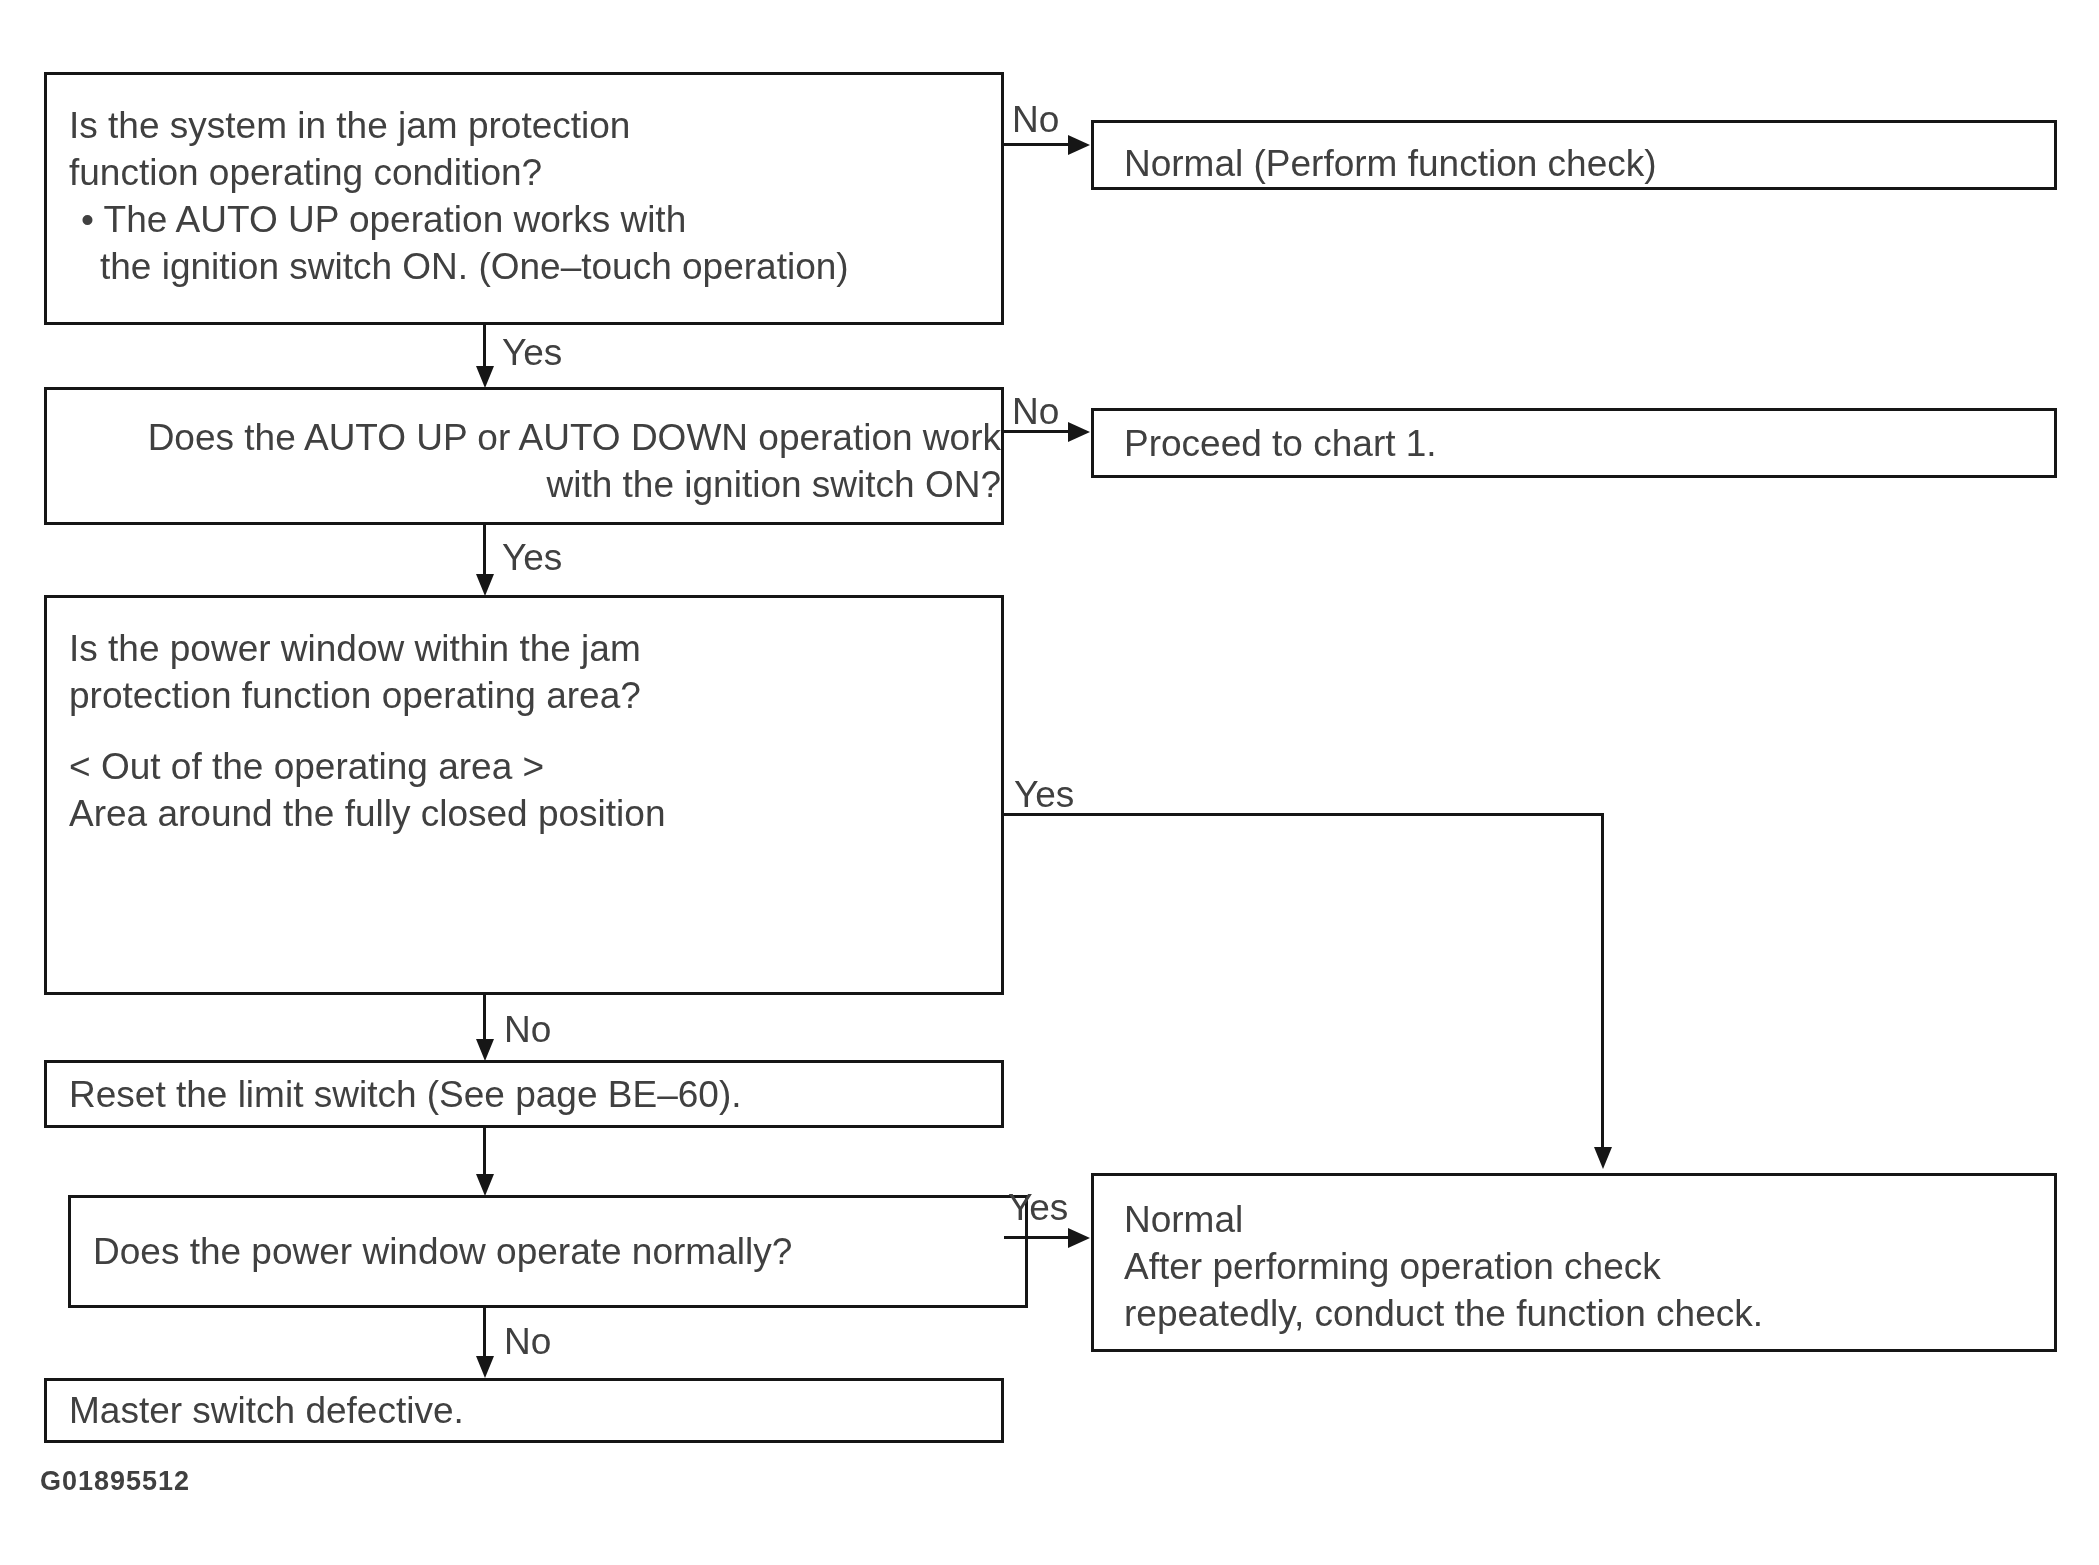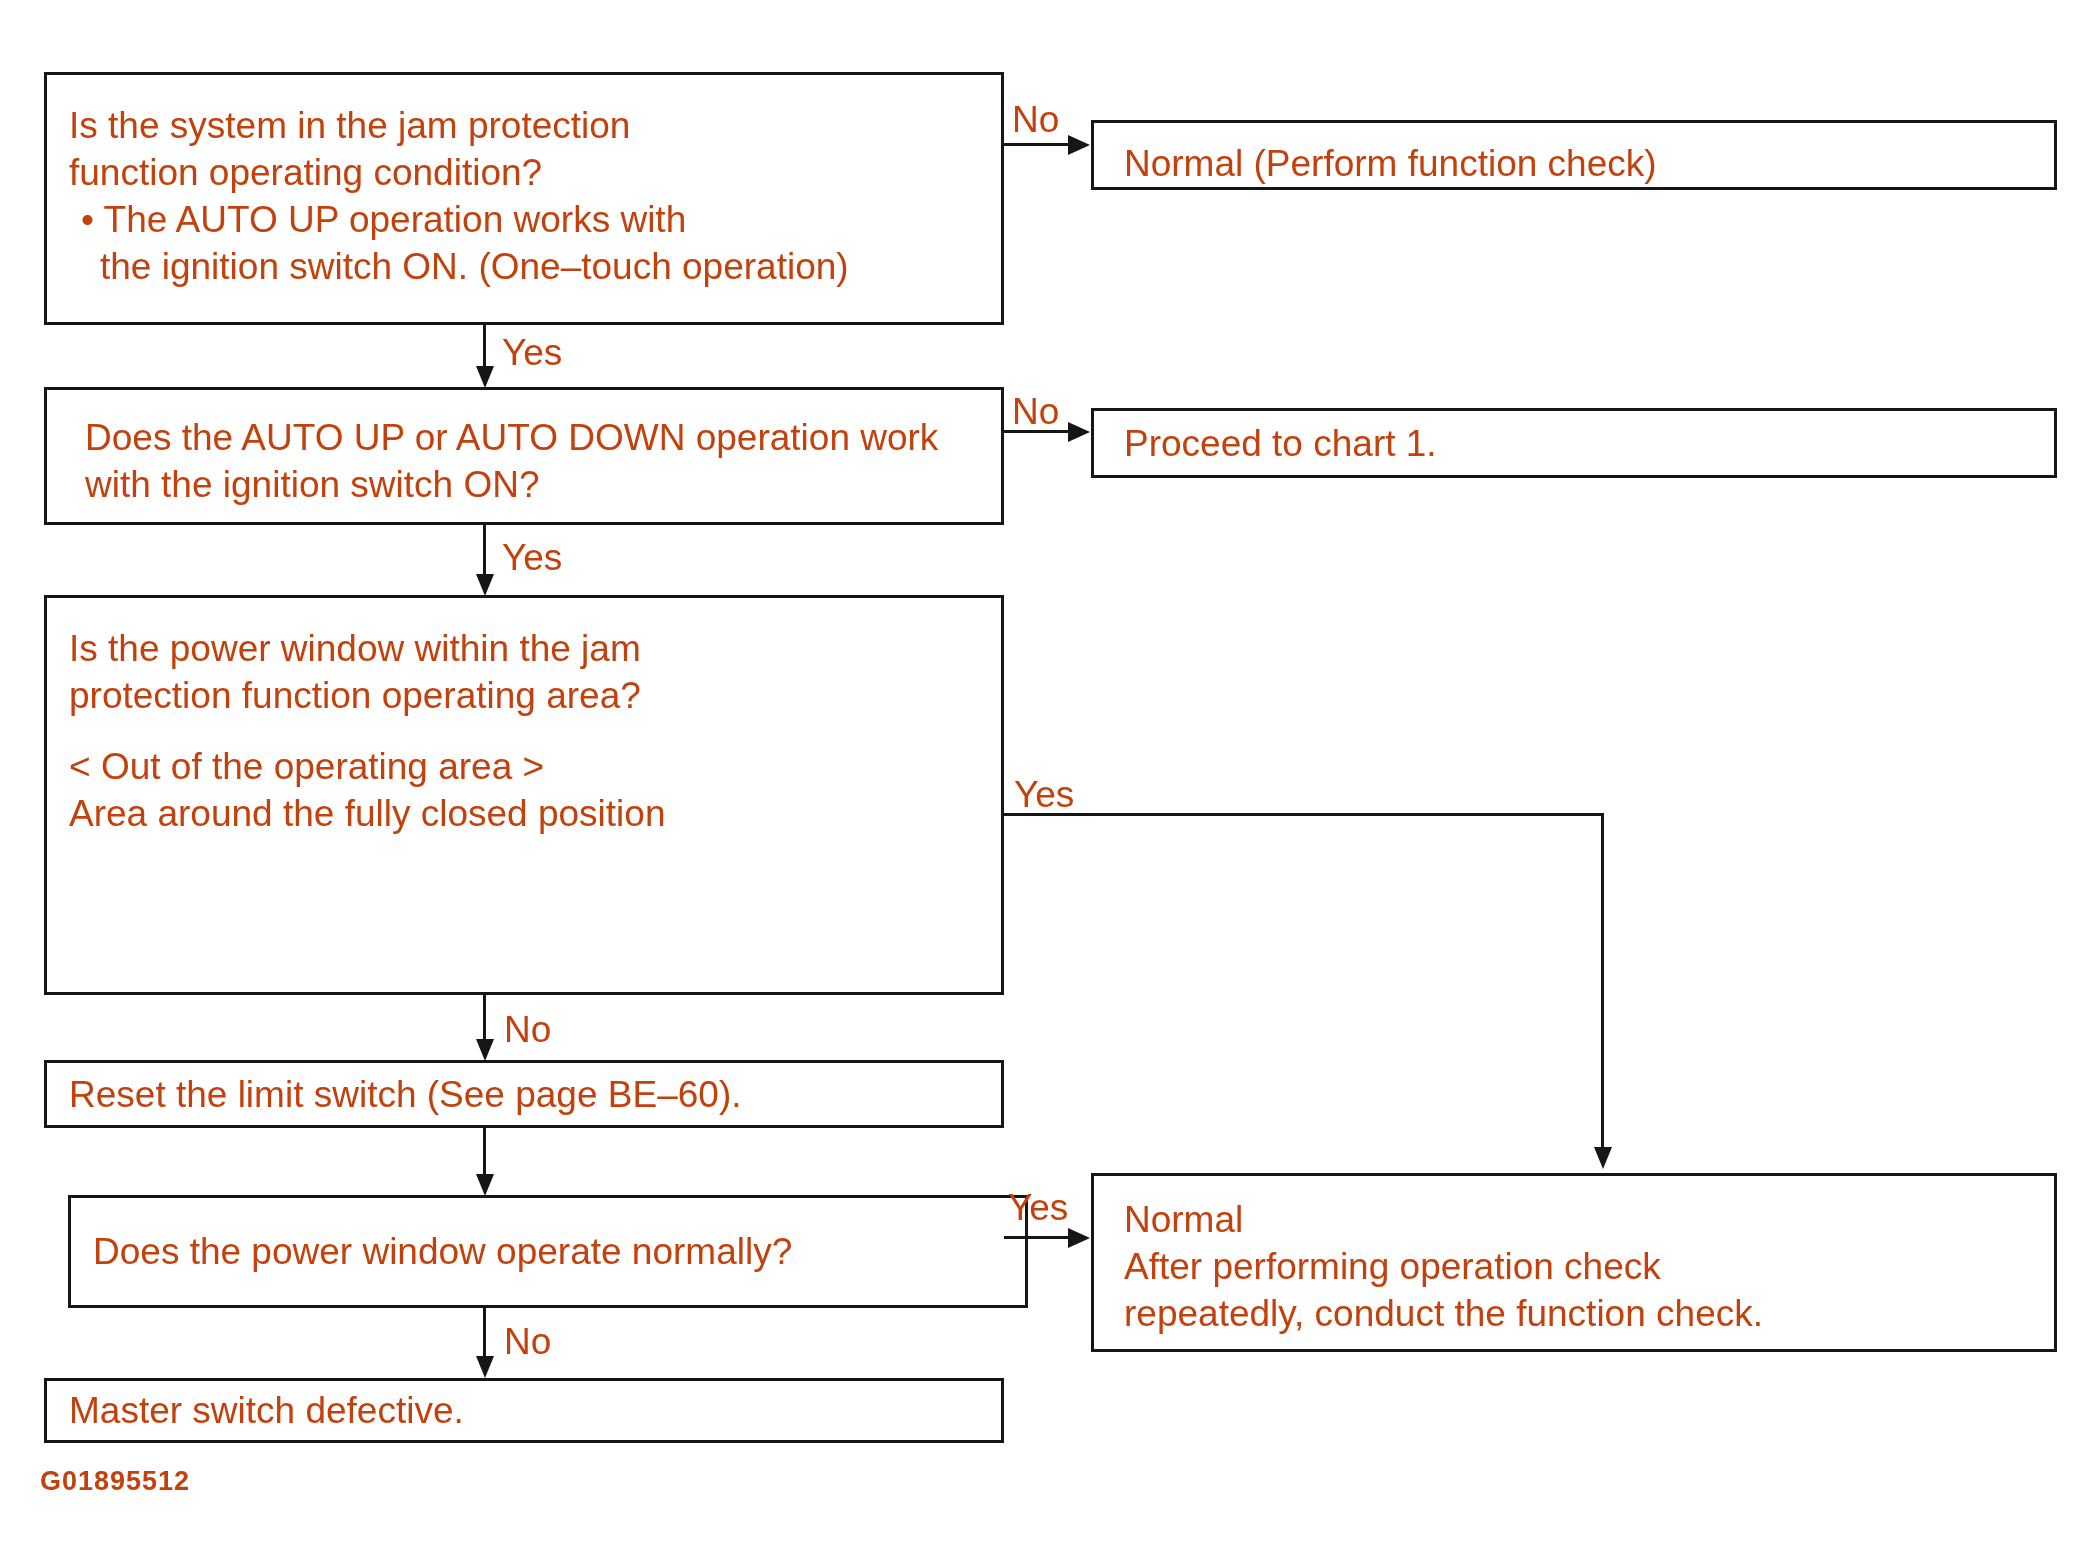--- a/index.html
+++ b/index.html
@@ -2,21 +2,21 @@
 <html><head>
 <meta charset="utf-8">
 <style>
   html, body { margin: 0; padding: 0; background: #ffffff; }
   .canvas {
     position: relative;
     width: 2099px;
     height: 1565px;
     background: #ffffff;
     font-family: "Liberation Sans", sans-serif;
-    color: #c2410c;
+    color: #404040;
   }
   .box {
     position: absolute;
     box-sizing: border-box;
     border: 3px solid #161616;
     background: #ffffff;
     font-size: 37px;
     line-height: 47px;
   }
   .box .line { white-space: nowrap; }
@@ -72,21 +72,21 @@
   </div>
 
   <div class="hl" style="left:1004px; top:143px; width:68px;"></div>
   <div class="ah-right" style="left:1068px; top:135px;"></div>
   <div class="branch-label" style="left:1012px; top:100px;">No</div>
 
   <div class="vl" style="left:483px; top:322px; height:48px;"></div>
   <div class="ah-down" style="left:476px; top:366px;"></div>
   <div class="branch-label" style="left:502px; top:333px;">Yes</div>
 
-  <div class="box" style="left:44px; top:387px; width:960px; height:138px; padding:24px 0 0 38px;">
+  <div class="box" style="left:44px; top:387px; width:960px; height:138px; padding:24px 0 0 38px;text-align:right;">
     <div class="line">Does the AUTO UP or AUTO DOWN operation work</div>
     <div class="line">with the ignition switch ON?</div>
   </div>
 
   <div class="box vcenter-r" style="left:1091px; top:408px; width:966px; height:70px;">
     <div class="line">Proceed to chart 1.</div>
   </div>
 
   <div class="hl" style="left:1004px; top:430px; width:68px;"></div>
   <div class="ah-right" style="left:1068px; top:422px;"></div>

